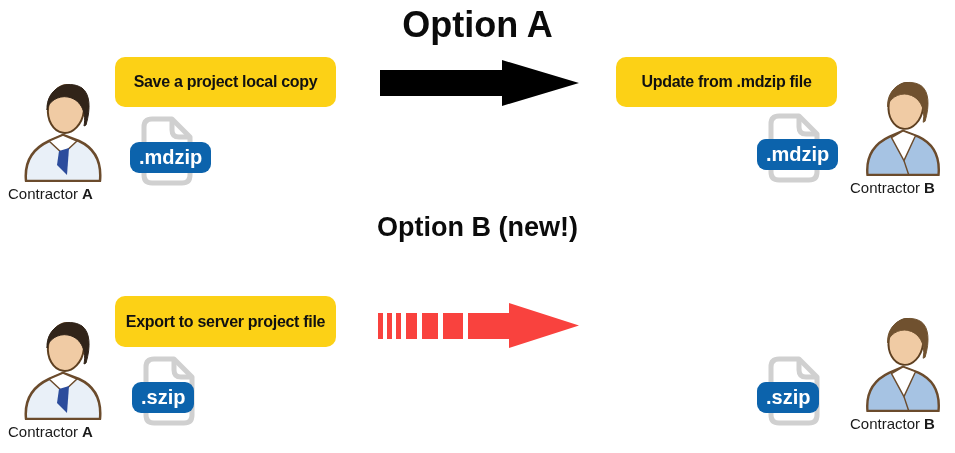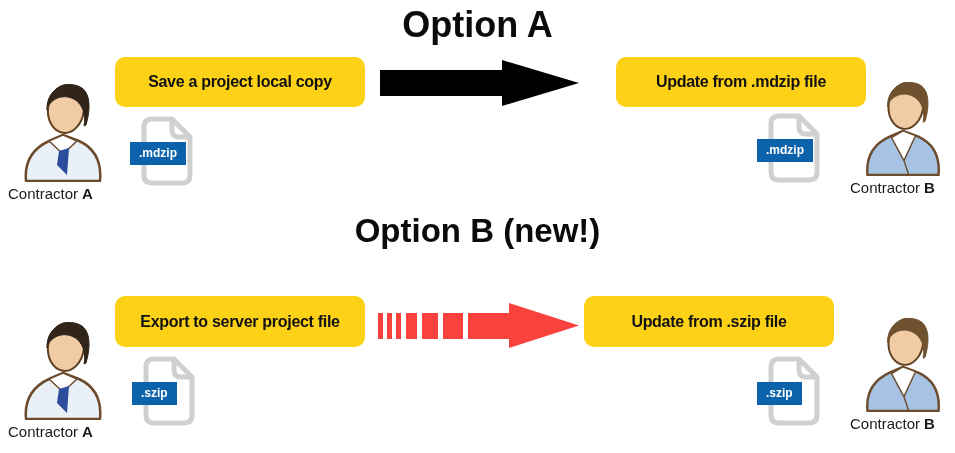--- a/index.html
+++ b/index.html
@@ -15,25 +15,25 @@
     position: absolute;
     left: 0;
     width: 100%;
     margin: 0;
     text-align: center;
     font-weight: bold;
     color: #0b0b0b;
     letter-spacing: 0;
   }
   .title-a { top: 4px;  font-size: 36px; }
-  .title-b { top: 212px; font-size: 33px; }
+  .title-b { top: 212px; font-size: 27px; }
 
   .action-box {
     position: absolute;
-    width: 250px;
+    width: 221px;
     height: 50px;
     background: #fcd116;
     border-radius: 10px;
     display: flex;
     align-items: center;
     justify-content: center;
     font-size: 16px;
     font-weight: bold;
     color: #111111;
     letter-spacing: -0.3px;
@@ -54,25 +54,25 @@
   }
   .person-label b { margin-left: 4px; }
 
   .file { position: absolute; width: 56px; height: 70px; }
   .file-badge {
     position: absolute;
     left: -9px;
     top: 26px;
     background: #0c63ac;
     color: #ffffff;
-    font-size: 12px;
+    font-size: 20px;
     font-weight: bold;
     line-height: 1;
     padding: 5px 9px 6px 9px;
-    border-radius: 0;
+    border-radius: 9px;
     white-space: nowrap;
   }
 
   .arrow { position: absolute; }
   .defs-holder { position: absolute; width: 0; height: 0; overflow: hidden; }
 </style>
 </head>
 <body>
 
 <svg class="defs-holder" aria-hidden="true">
@@ -174,21 +174,20 @@
       <span>Contractor</span><b>A</b>
     </div>
   </div>
 
   <div class="action-box" style="left:115px; top:296px; height:51px;">Export to server project file</div>
 
   <svg class="arrow" style="left:378px; top:301px;" width="202" height="49">
       <use href="#sym-arrow-red"></use>
     </svg>
 
-  <div class="action-box" style="left:584px; top:296px; height:51px;">Update from .szip file</div>
 
   <div class="person" style="left:850px; top:316px; width:105px;">
     <svg width="82" height="96">
         <use href="#sym-person-b"></use>
       </svg>
     <div class="person-label">
       <span>Contractor</span><b>B</b>
     </div>
   </div>
 

